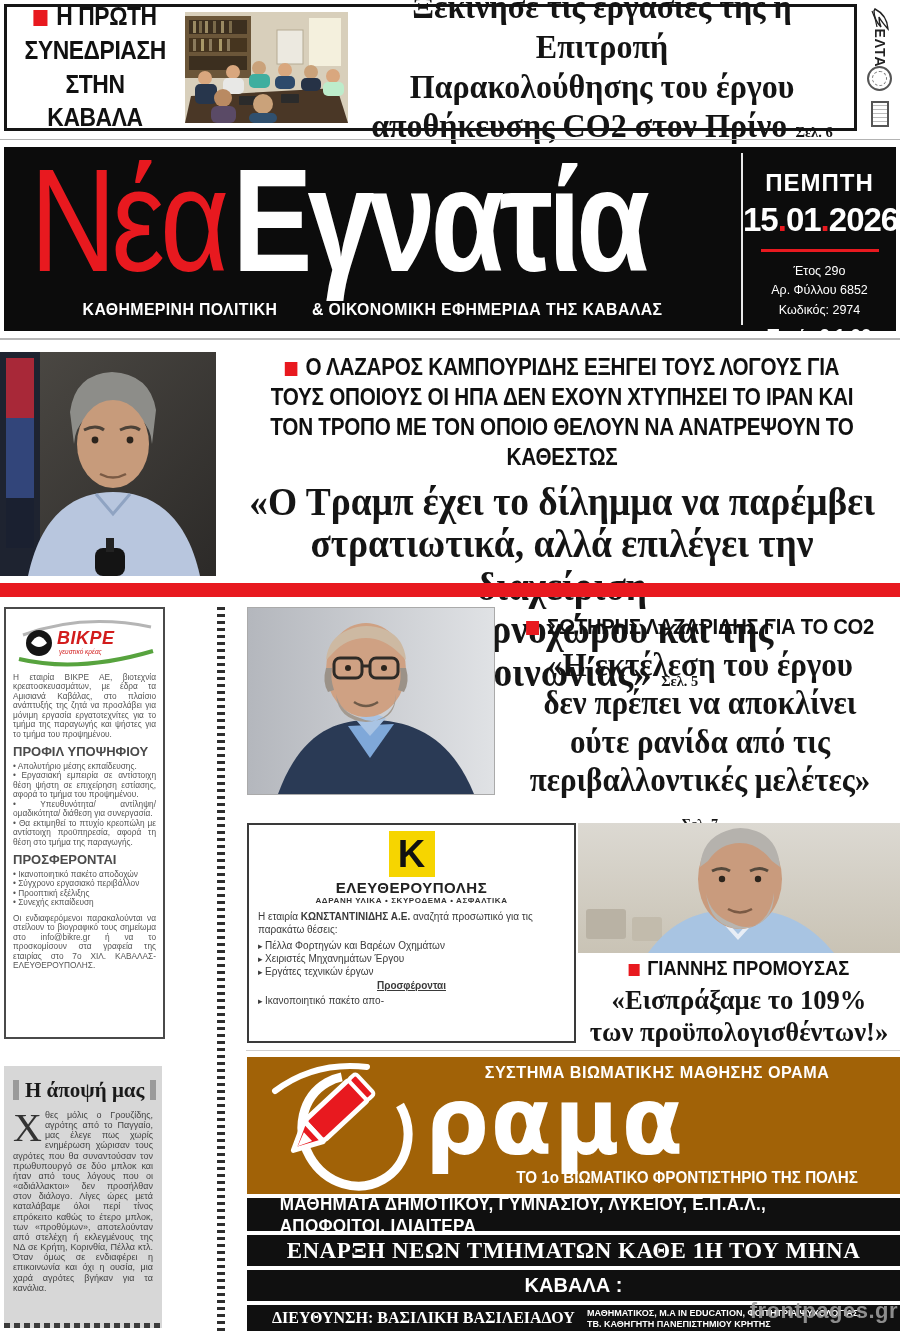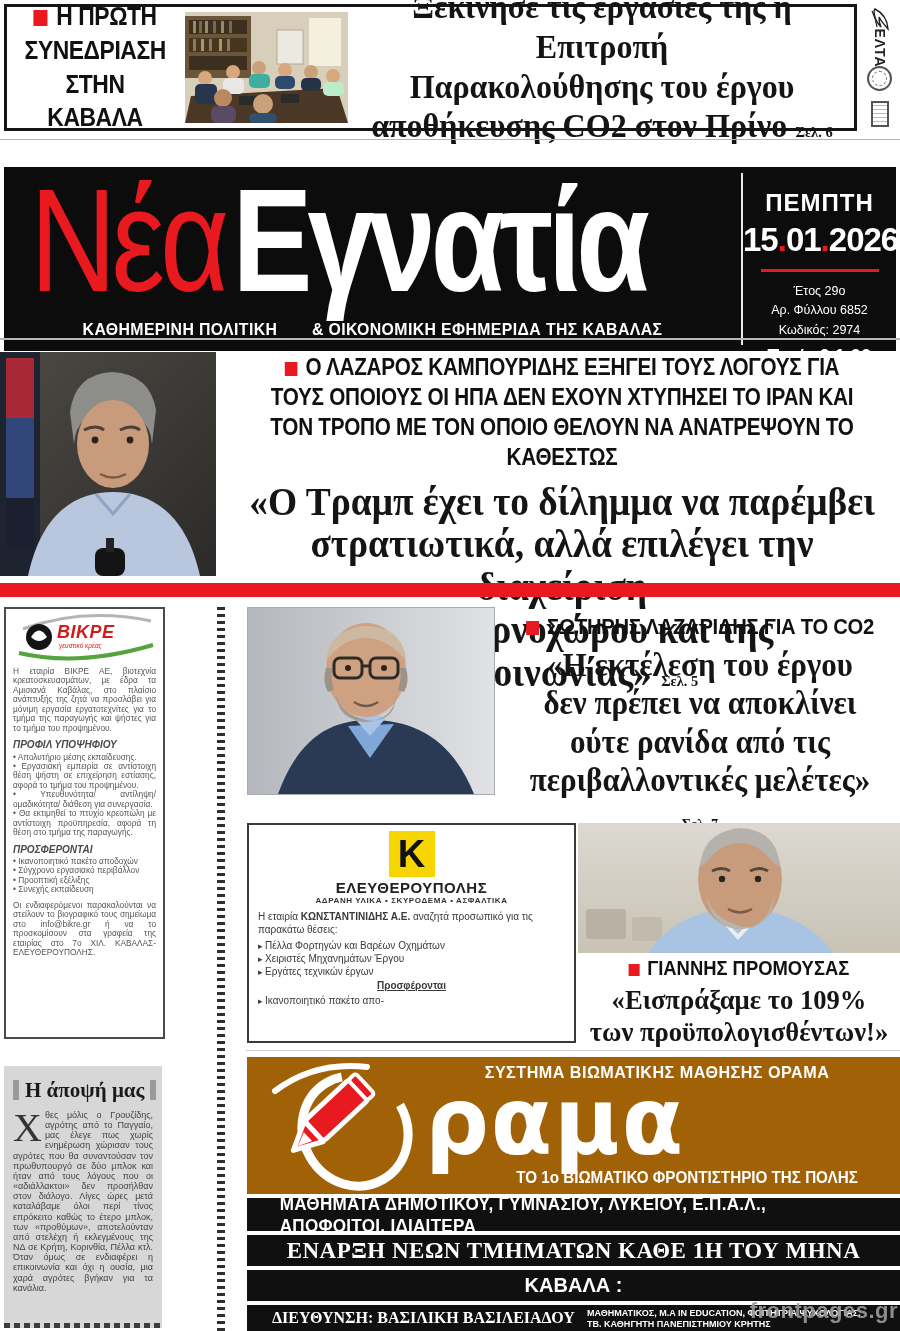--- a/index.html
+++ b/index.html
@@ -23,21 +23,21 @@
   
   .elta{left:861px;top:4px;width:37px;height:127px;display:flex;flex-direction:column;align-items:center;
         justify-content:space-between;padding:4px 0;box-sizing:border-box;}
   .elta-txt{transform:rotate(90deg);font-weight:700;font-size:14px;letter-spacing:1px;color:#222;}
   .stamp-circle{width:25px;height:25px;border:2px solid #555;border-radius:50%;box-sizing:border-box;
                 display:flex;align-items:center;justify-content:center;}
   .stamp-circle i{display:block;width:13px;height:13px;border:1px dashed #777;border-radius:50%;}
   .stamp-rect{width:18px;height:26px;border:2px solid #555;box-sizing:border-box;
               background:repeating-linear-gradient(0deg,#fff 0 3px,#bbb 3px 4px);}
   
-  .masthead{left:4px;top:147px;width:892px;height:184px;background:#0c0c0c;margin-top:20px;}
+  .masthead{left:4px;top:147px;width:892px;height:184px;background:#0c0c0c;}
   .mh-logo{position:absolute;left:26px;top:0px;font-size:146px;line-height:1.02;font-weight:700;
            letter-spacing:-6px;transform:scaleX(.82);transform-origin:left center;white-space:nowrap;}
   .mh-logo .red{color:#e8191f;font-weight:500;}
   .mh-logo .white{color:#ffffff;margin-left:10px;}
   .mh-tagline{position:absolute;left:0;bottom:12px;width:737px;display:flex;justify-content:center;gap:36px;
               color:#fff;font-weight:700;font-size:16.5px;letter-spacing:.4px;transform:scaleX(.96);transform-origin:center;}
   .mh-divider{position:absolute;left:737px;top:6px;bottom:6px;width:2px;background:#e9e9e9;}
   .mh-panel{position:absolute;left:739px;top:0;width:153px;height:100%;color:#fff;text-align:center;
             box-sizing:border-box;padding-top:22px;}
   .mh-day{font-size:24px;font-weight:700;letter-spacing:1px;}
@@ -53,27 +53,27 @@
   
   .lead-photo{left:0;top:352px;width:216px;height:224px;overflow:hidden;background:#3a3a38;}
   .lead-content{left:228px;top:353px;width:668px;text-align:center;}
   .lead-kicker{font-weight:800;font-size:23px;line-height:1.3;letter-spacing:-.3px;color:#101010;
                transform:scaleX(.9);transform-origin:center;}
   .lead-headline{margin-top:8px;font-weight:700;font-size:39px;line-height:1.1;color:#151515;
                  transform:scaleX(.96);transform-origin:center;}
   .red-bar{left:0;top:583px;width:900px;height:14px;background:#e8191f;}
   
   .bikre{left:4px;top:607px;width:161px;height:432px;border:2px solid #4a4a4a;box-sizing:border-box;
-         padding:4px 7px;overflow:hidden;background:#fff;}
+         padding:10px 7px;overflow:hidden;background:#fff;}
   .bikre-logo{position:relative;height:54px;}
   .bikre-brand{position:absolute;left:44px;top:10px;color:#d21c1c;font-weight:800;font-style:italic;
                font-size:18px;letter-spacing:.5px;line-height:1;}
   .bikre-sub{position:absolute;left:46px;top:29px;color:#d21c1c;font-size:6.5px;font-style:italic;}
   .bikre-body{font-size:8.3px;line-height:1.14;color:#555;text-align:justify;}
-  .bikre-h{font-size:10px;font-weight:700;color:#4a4a4a;margin:6px 0 2px;font-style:italic;}
+  .bikre-h{font-size:13px;font-weight:700;color:#4a4a4a;margin:6px 0 2px;}
   .bikre ul{margin:0;padding:0;list-style:none;}
   .bikre li{font-size:8.3px;line-height:1.14;color:#555;text-align:justify;}
   .bikre li:before{content:"• ";}
   .bikre p{margin:0 0 5px;}
   
   .vdash{left:217px;top:607px;width:8px;height:724px;
          background:repeating-linear-gradient(180deg,#2e2e2e 0 3px,#ffffff 3px 7px);}
   
   .laz-photo{left:247px;top:607px;width:248px;height:188px;overflow:hidden;background:#c6c8cc;border:1px solid #aaa;box-sizing:border-box;}
   .co2-content{left:503px;top:614px;width:394px;text-align:center;}

